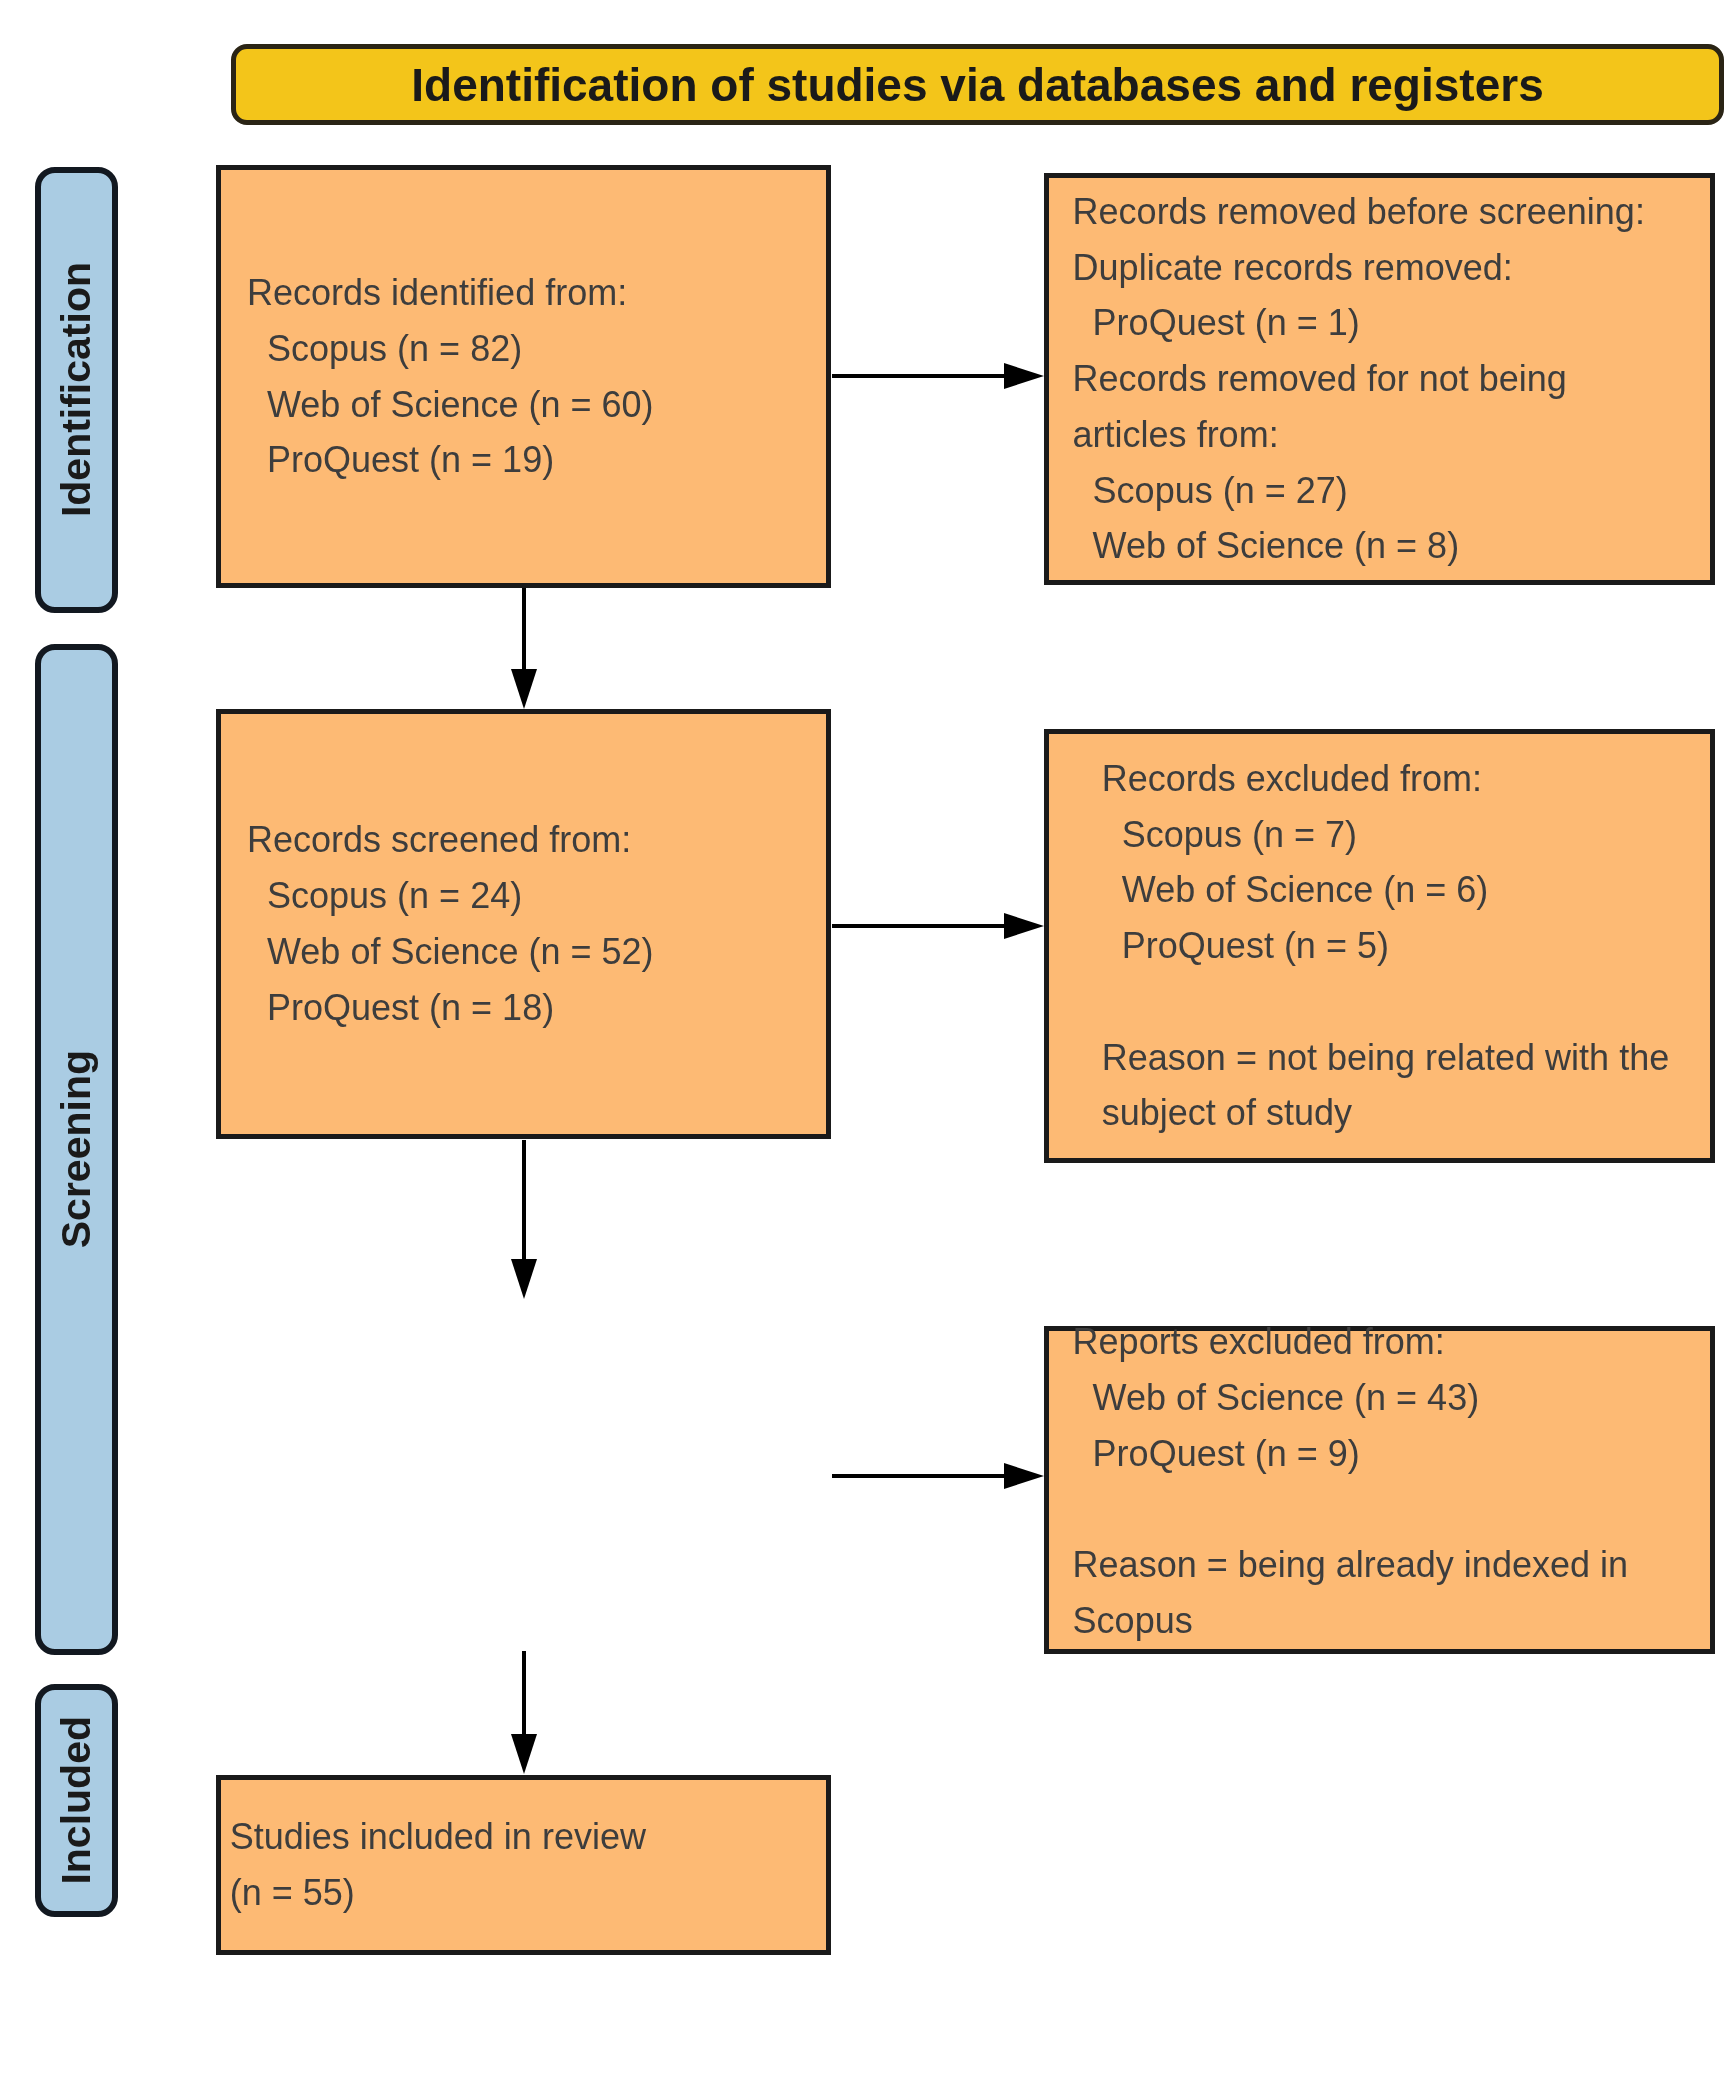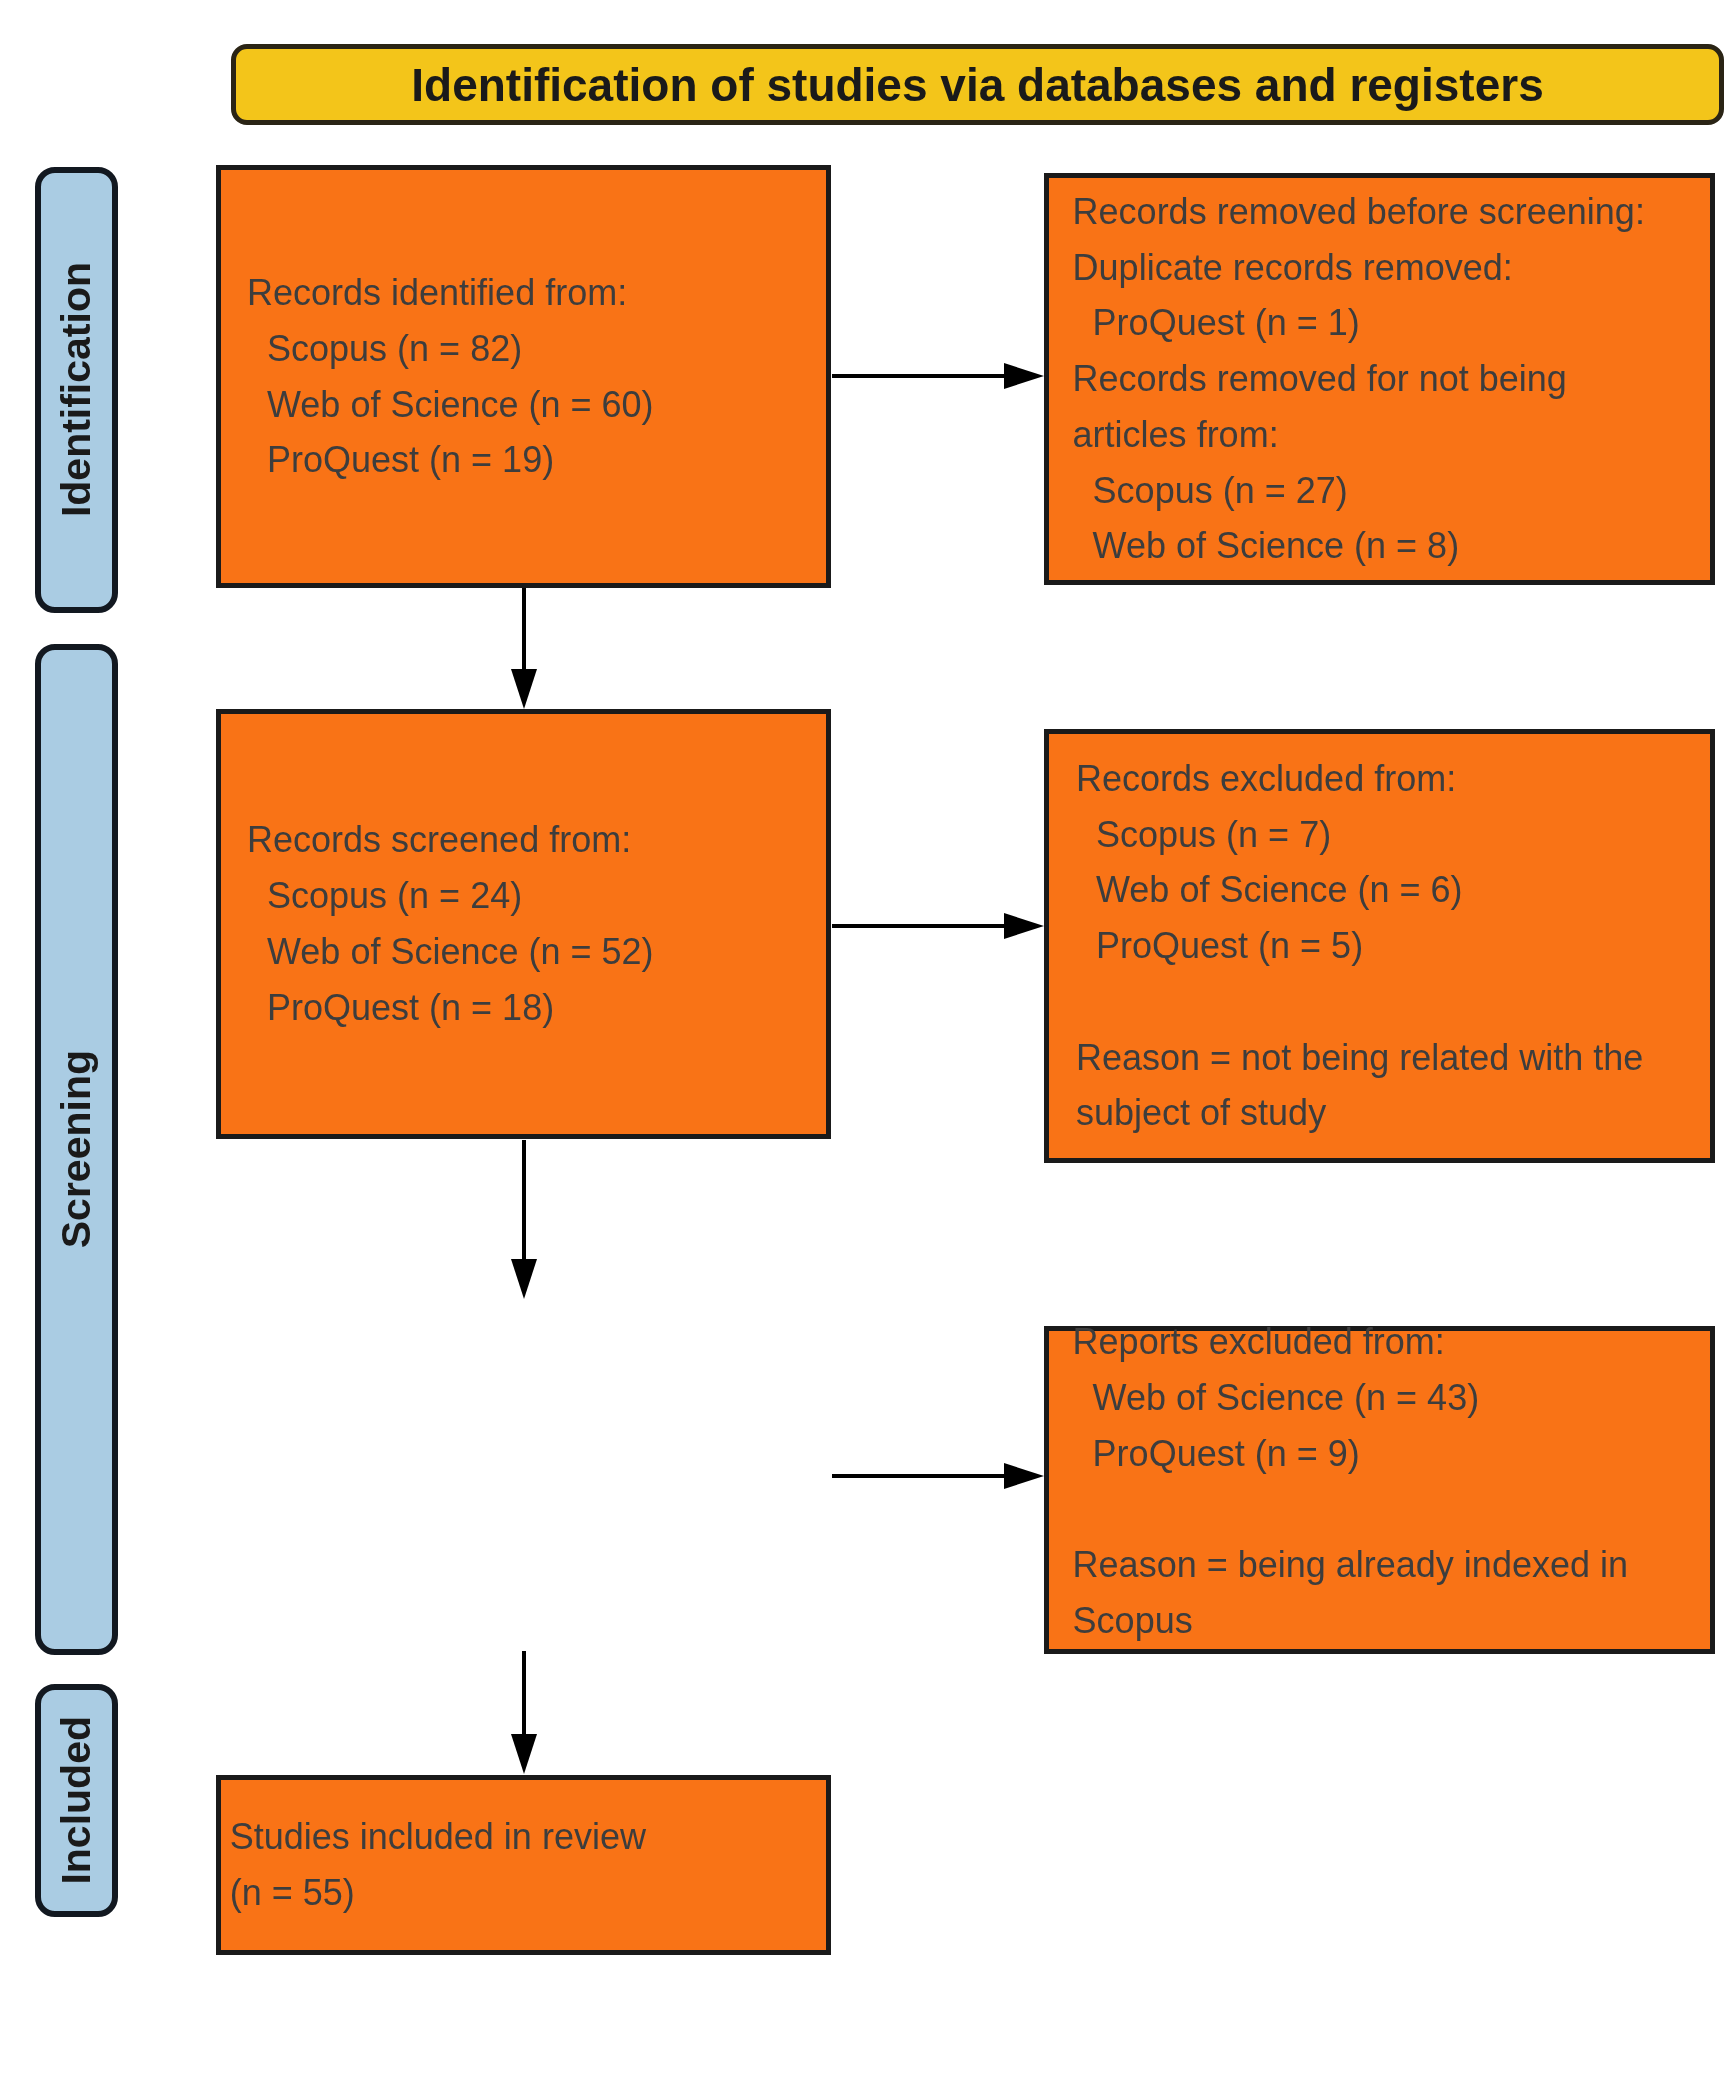--- a/index.html
+++ b/index.html
@@ -40,36 +40,36 @@
     font-size:41px;font-weight:bold;color:#1A1A1A;
     white-space:nowrap;
   }
   .stage-identification{top:167px;height:446px;}
   .stage-screening{top:644px;height:1011px;}
   .stage-included{top:1684px;height:233px;}
 
   
   .fbox{
     position:absolute;
-    background:#f97316;
+    background:#fdba74;
     border:5.6px solid #1A1A1A;
     box-sizing:border-box;
     display:flex;align-items:center;
   }
   .box-text{
     font-size:36px;line-height:1.55;color:#3D3D3D;
     white-space:pre-wrap;
     display:block;
   }
   .col-left{left:216px;width:615px;}
   .col-right{left:1044px;width:671px;}
   .box-identified{top:165px;height:423px;padding-left:26px;}
   .box-removed{top:173px;height:412px;padding-left:23.6px;}
   .box-screened{top:709px;height:430px;padding-left:26px;}
-  .box-excluded{top:729px;height:434px;padding-left:27px;}
+  .box-excluded{top:729px;height:434px;padding-left:12px;justify-content:center;}
   .box-assessed{top:1299px;height:353px;padding-left:26px;}
   .box-reports-excluded{top:1326px;height:328px;padding-left:23.6px;align-items:flex-end;}
   .box-included{top:1775px;height:180px;padding-left:8.7px;}
 
   
   .arrow-v{
     position:absolute;width:3.7px;background:#000;
   }
   .arrow-v::after{
     content:"";position:absolute;top:100%;left:50%;

